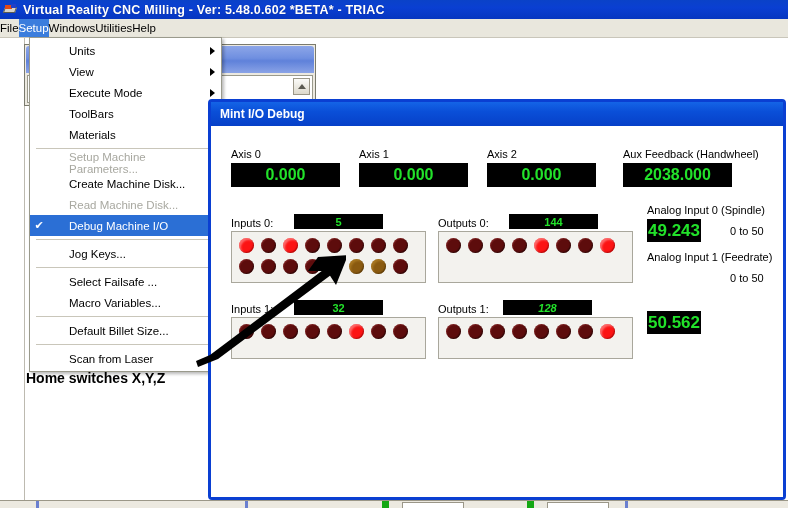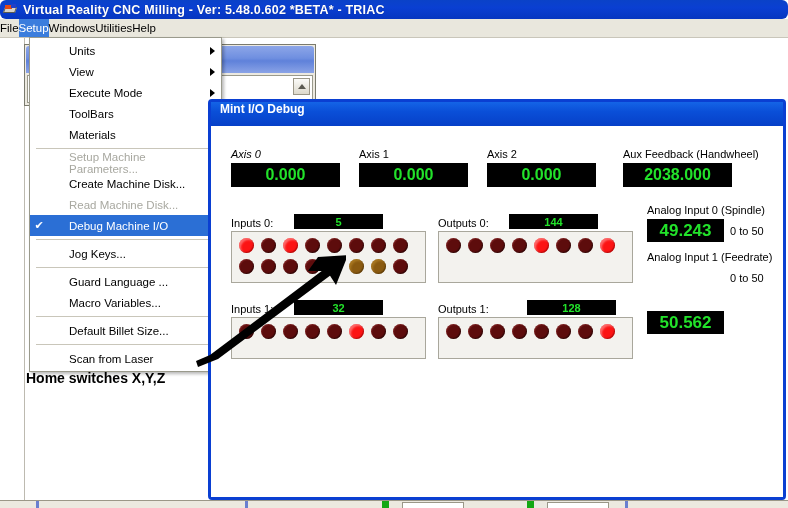--- a/index.html
+++ b/index.html
@@ -8,21 +8,21 @@
     font-family:"Liberation Sans",sans-serif;
     background:#ffffff;
   }
   .abs{position:absolute;}
 
   
   #app-titlebar{
     left:0;top:0;width:788px;height:19px;
     background:linear-gradient(to bottom,#0a42c8 0%,#0a3fd2 40%,#0636c0 100%);
     background-color:#0a3bd0;
-    display:flex;align-items:center;border-radius:6px;
+    display:flex;align-items:center;
   }
   #app-icon{
     width:16px;height:14px;margin-left:3px;margin-right:4px;position:relative;
   }
   #app-icon .b1{position:absolute;left:1px;top:4px;width:12px;height:6px;background:#d8d4c8;transform:skewX(-20deg);border:1px solid #5a5a50;box-sizing:border-box;}
   #app-icon .b2{position:absolute;left:2px;top:2px;width:7px;height:4px;background:#e04a18;}
   #app-icon .b3{position:absolute;left:8px;top:1px;width:5px;height:4px;background:#2040c8;}
   #app-title-text{
     color:#ffffff;font-weight:bold;font-size:12.5px;letter-spacing:.2px;
     white-space:nowrap;text-shadow:0 0 1px rgba(0,0,0,.35);
@@ -93,40 +93,40 @@
     left:208px;top:99px;width:578px;height:401px;
     background:#ffffff;
     border:3px solid #0a3fd2;
     border-radius:4px;
     box-sizing:border-box;
     z-index:60;
   }
   #dialog-titlebar{
     position:absolute;left:0;top:0;right:0;height:24px;
     background:linear-gradient(to bottom,#1464e6 0%,#0a4fd8 40%,#0640c8 100%);
-    display:flex;align-items:flex-start;
+    display:flex;align-items:center;
   }
   #dialog-title-text{
     color:#ffffff;font-weight:bold;font-size:12px;margin-left:9px;
   }
   #dialog-body{
     position:absolute;left:0;top:24px;right:0;bottom:0;background:#ffffff;
   }
 
   .fld-label{font-size:11px;color:#000;}
   .led-readout{
     background:#000000;color:#22e22a;font-weight:bold;
     font-family:"Liberation Sans",sans-serif;
     display:flex;align-items:center;justify-content:center;
   }
 
   .axis-readout{width:109px;height:24px;font-size:16px;}
   .aux-readout{width:109px;height:24px;font-size:16px;}
   .count-readout{width:89px;height:15px;font-size:11px;}
-  .analog-readout{width:77px;height:23px;font-size:17px;}
+  .analog-readout{width:54px;height:23px;font-size:17px;}
   .range-label{font-size:11px;color:#000;}
 
   
   .led-panel{
     background:#f3f2ee;border:1px solid #a9a79c;box-sizing:border-box;
   }
   .led-row{display:flex;align-items:center;}
   .led{
     width:15px;height:15px;border-radius:50%;
     background:#5d0c0c;
@@ -280,21 +280,21 @@
       <span class="lbl">Debug Machine I/O</span>
     </div>
     <div class="menu-sep"></div>
     <div class="menu-row">
       <span class="chk"></span>
       <span class="lbl">Jog Keys...</span>
     </div>
     <div class="menu-sep"></div>
     <div class="menu-row">
       <span class="chk"></span>
-      <span class="lbl">Guard Language ...</span>
+      <span class="lbl">Select Failsafe ...</span>
     </div>
     <div class="menu-row">
       <span class="chk"></span>
       <span class="lbl">Macro Variables...</span>
     </div>
     <div class="menu-sep"></div>
     <div class="menu-row">
       <span class="chk"></span>
       <span class="lbl">Default Billet Size...</span>
     </div>
@@ -304,21 +304,21 @@
       <span class="lbl">Scan from Laser</span>
     </div>
   </div>
 
 <div class="abs" id="dialog">
   <div id="dialog-titlebar">
     <span id="dialog-title-text">Mint I/O Debug</span>
   </div>
   <div id="dialog-body">
 
-    <div class="abs" style="left:20px;top:22px;font-style:italic;">
+    <div class="abs" style="left:20px;top:22px;">
       <div class="fld-label">Axis 0</div>
     </div>
     <div class="abs led-readout axis-readout" style="left:20px;top:37px;">0.000</div>
 
     <div class="abs" style="left:148px;top:22px;">
       <div class="fld-label">Axis 1</div>
     </div>
     <div class="abs led-readout axis-readout" style="left:148px;top:37px;">0.000</div>
 
     <div class="abs" style="left:276px;top:22px;">
@@ -392,21 +392,21 @@
           <div class="led"></div>
           <div class="led"></div>
           <div class="led"></div>
           <div class="led on"></div>
           <div class="led"></div>
           <div class="led"></div>
         </div>
       </div>
 
     <div class="abs fld-label" style="left:227px;top:177px;">Outputs 1:</div>
-    <div class="abs led-readout count-readout" style="left:316px;top:174px;">128</div>
+    <div class="abs led-readout count-readout" style="left:292px;top:174px;font-style:italic;">128</div>
     <div class="abs led-panel" id="panel-outputs-1" style="left: 227px; top: 191px; width: 195px; height: 42px; padding-top: 6px; padding-left: 7px;">
         <div class="led-row" style="margin-bottom: 6px;">
           <div class="led"></div>
           <div class="led"></div>
           <div class="led"></div>
           <div class="led"></div>
           <div class="led"></div>
           <div class="led"></div>
           <div class="led"></div>
           <div class="led on"></div>

